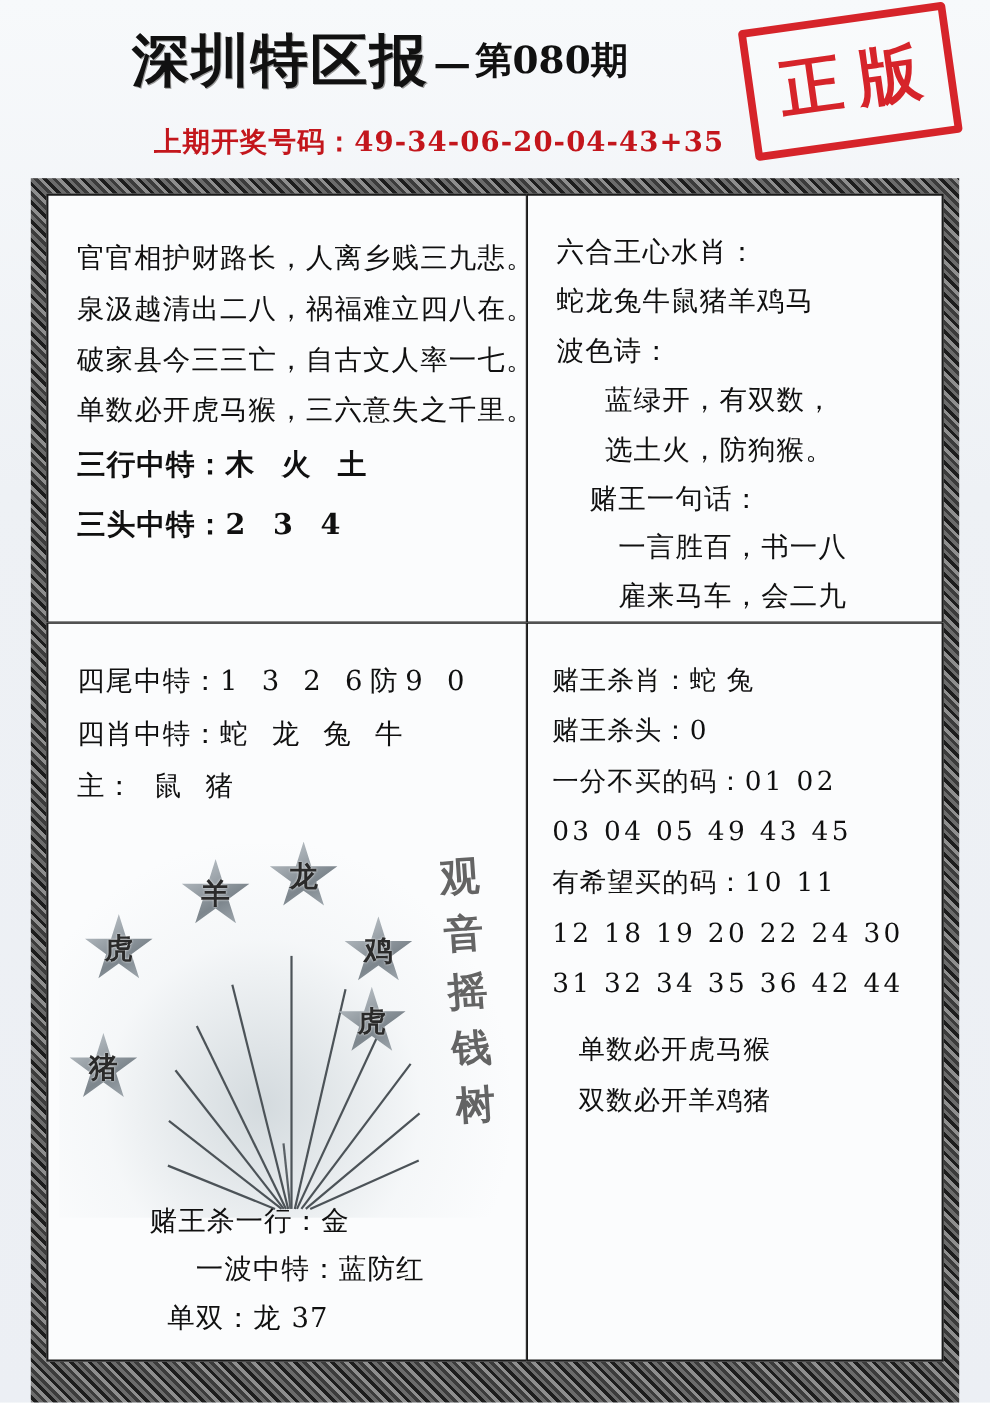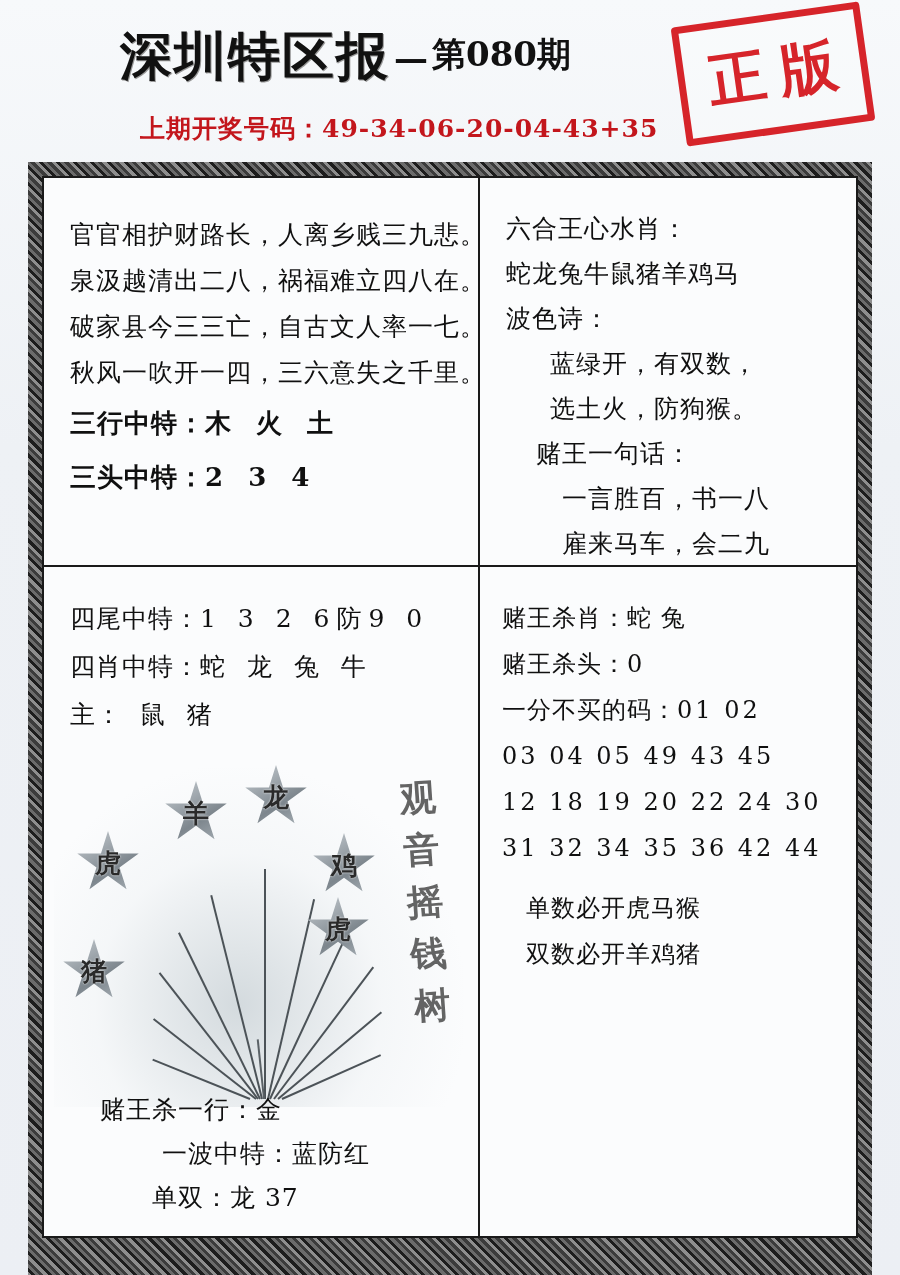--- a/index.html
+++ b/index.html
@@ -149,21 +149,21 @@
   
   .tr-body { padding: 28px 0 0 26px; border-radius: 27px; }
   .tr-body .row {
     font-size: 25px;
     line-height: 45px;
     letter-spacing: 1px;
     white-space: nowrap;
   }
   .tr-body .indent { padding-left: 44px; }
   .tr-body .indent2 { padding-left: 30px; }
-  .tr-body .indent3 { padding-left: 56px; }
+  .tr-body .indent3 { padding-left: 56px; font-family: Liberation Mono, monospace; }
   
   .bl-body { padding: 28px 0 0 26px; position: relative; height: 100%; box-sizing: border-box;}
   .bl-body .row {
     font-size: 25px;
     line-height: 48px;
     letter-spacing: 1px;
     white-space: nowrap;
   }
   .bl-body .sp { letter-spacing: 7px; }
   .picture {
@@ -233,22 +233,22 @@
     left: 0;
     bottom: 16px;
     width: 100%;
   }
   .bl-bottom .row {
     font-size: 25px;
     line-height: 44px;
     letter-spacing: 1px;
     white-space: nowrap;
   }
-  .bl-bottom .r1 { padding-left: 56px; }
-  .bl-bottom .r2 { padding-left: 118px; }
+  .bl-bottom .r1 { padding-left: 92px; }
+  .bl-bottom .r2 { padding-left: 118px; margin-left: 16px; }
   .bl-bottom .r3 { padding-left: 108px; }
   
   .br-body { padding: 28px 0 0 22px; }
   .br-body .row {
     font-size: 24px;
     line-height: 46px;
     letter-spacing: 1px;
     white-space: nowrap;
   }
   .br-body .nums { letter-spacing: 3px; }
@@ -276,21 +276,21 @@
 
   <div class="frame">
     <div class="frame-inner">
       <div class="grid">
 
         <div class="cell tl">
           <div class="cnt poem">
             <div class="line">官官相护财路长，人离乡贱三九悲。</div>
             <div class="line">泉汲越清出二八，祸福难立四八在。</div>
             <div class="line">破家县今三三亡，自古文人率一七。</div>
-            <div class="line">秋风一吹开一四，三六意失之千里。</div>
+            <div class="line">单数必开虎马猴，三六意失之千里。</div>
             <div class="kv">
               <span>三行中特：</span><span class="vals">木 火 土</span>
             </div>
             <div class="kv">
               <span>三头中特：</span><span class="vals">2 3 4</span>
             </div>
           </div>
         </div>
 
         <div class="cell tr">
@@ -365,20 +365,23 @@
             <div class="row">
               <span>赌王杀肖：</span><span>蛇 兔</span>
             </div>
             <div class="row">
               <span>赌王杀头：</span><span>0</span>
             </div>
             <div class="row">
               <span>一分不买的码：</span><span class="nums">01 02</span>
             </div>
             <div class="row nums">03 04 05 49 43 45</div>
+            <div class="row">
+              <span>有希望买的码：</span><span class="nums">10 11</span>
+            </div>
             <div class="row nums">12 18 19 20 22 24 30</div>
             <div class="row nums">31 32 34 35 36 42 44</div>
             <div class="gap"></div>
             <div class="row center">单数必开虎马猴</div>
             <div class="row center">双数必开羊鸡猪</div>
           </div>
         </div>
 
       </div>
     </div>

